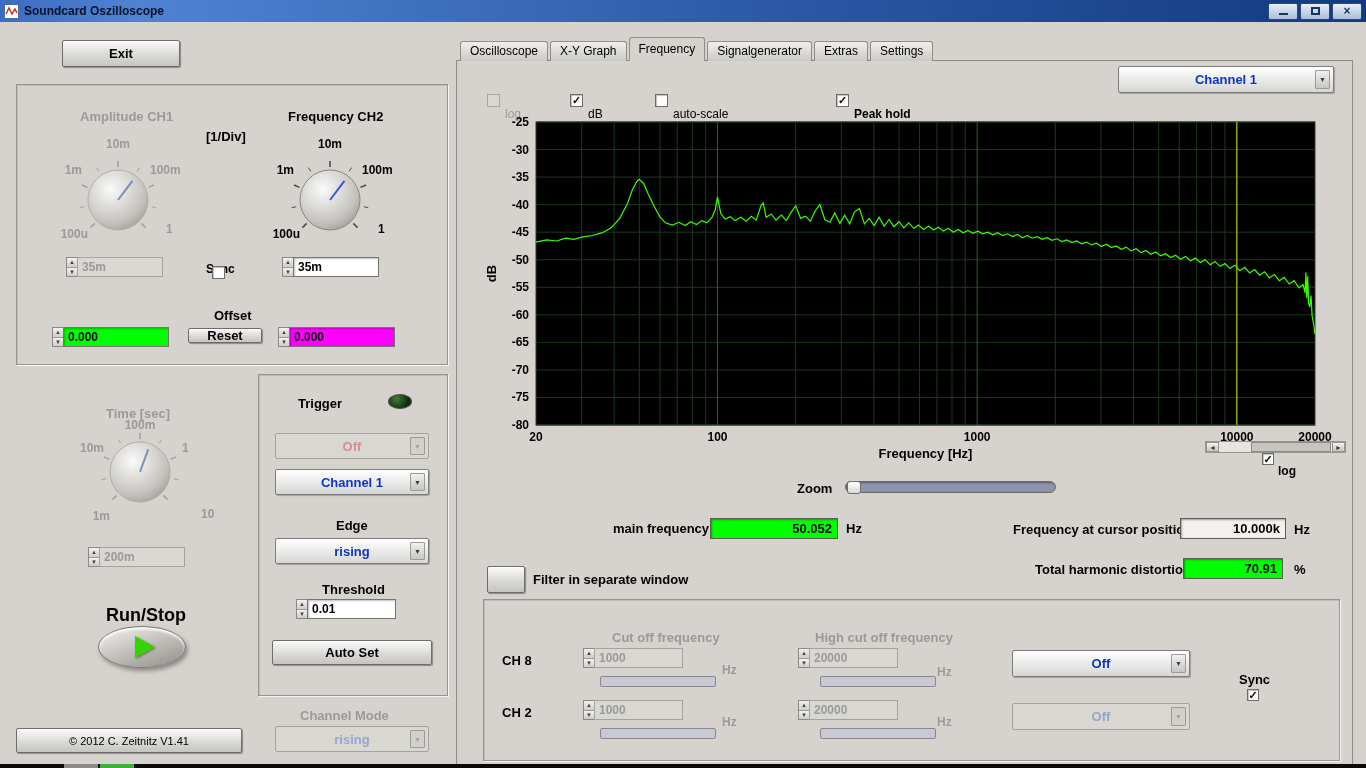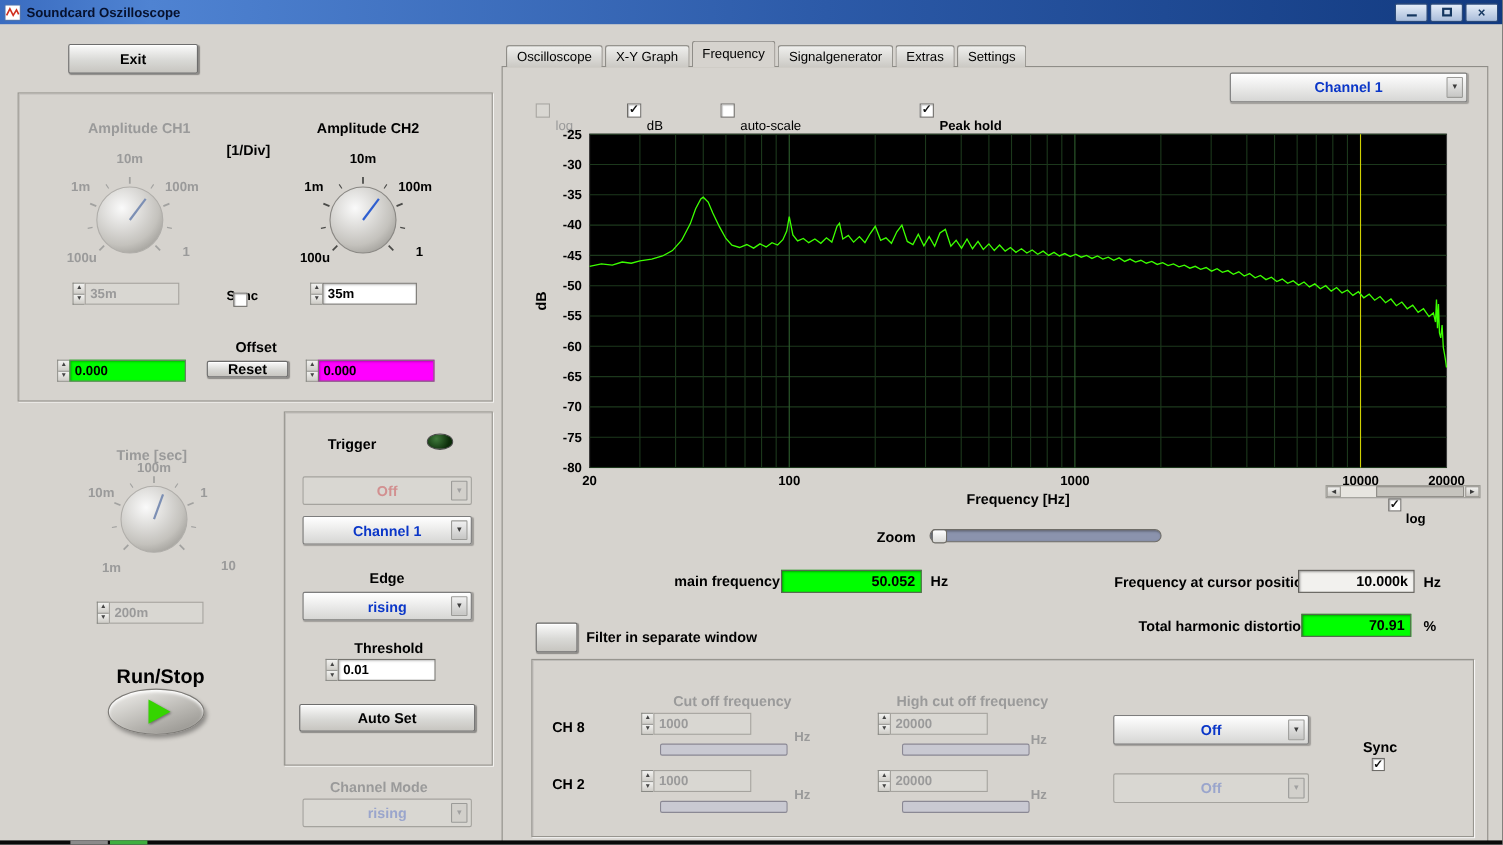--- a/index.html
+++ b/index.html
@@ -147,21 +147,21 @@
           <span>×</span>
         </div>
     </div>
   </div>
 
   <div class="btn" style="left:62px;top:40px;width:118px;height:27px">Exit</div>
 
   <div class="grp" style="left:16px;top:84px;width:432px;height:281px"></div>
   <div class="lbl dis" style="left:80px;top:109px">Amplitude CH1</div>
   <div class="lbl" style="left:206px;top:129px">[1/Div]</div>
-  <div class="lbl" style="left:288px;top:109px">Amplitude CH2</div>
+  <div class="lbl" style="left:288px;top:109px">Frequency CH2</div>
 
   <div class="knob-wrap dis" style="left:46px;top:134px">
     <span class="kl kl-top">10m</span>
     <span class="kl kl-left">1m</span>
     <span class="kl kl-right">100m</span>
     <span class="kl kl-bl">100u</span>
     <span class="kl kl-br">1</span>
     <svg id="knob-ch1" class="knob-svg" width="80" height="80">
         <line x1="16.665476220843928" y1="63.334523779156065" x2="12.42283553372464" y2="67.57716446627535" stroke="#a2a2a0" stroke-width="1.6"></line>
         <line x1="9.511975427127538" y1="27.371446731952034" x2="3.9686982320598148" y2="25.075346137761493" stroke="#a2a2a0" stroke-width="1.6"></line>
@@ -260,20 +260,21 @@
         <i>▼</i>
       </span>
     <span class="spin-field">200m</span>
   </div>
 
   <div class="lbl" style="left:106px;top:605px;font-size:18px">Run/Stop</div>
   <div class="run-btn" style="left:98px;top:626px;width:88px;height:42px">
     <span class="play-tri"></span>
   </div>
 
+  <div class="btn" style="left:16px;top:728px;width:226px;height:25px;font-size:11px;font-weight:normal">© 2012  C. Zeitnitz V1.41</div>
 
   <div class="grp" style="left:258px;top:374px;width:190px;height:322px"></div>
   <div class="lbl" style="left:298px;top:396px">Trigger</div>
   <div class="led" style="left:388px;top:394px;width:24px;height:15px"></div>
   <div class="dropdown dis" style="left:275px;top:433px;width:154px;height:26px">
     <span class="txt-dis-red">Off</span>
     <span class="dd-arrow">▼</span>
   </div>
   <div class="dropdown" style="left:275px;top:469px;width:154px;height:26px">
     <span class="txt-blue">Channel 1</span>

